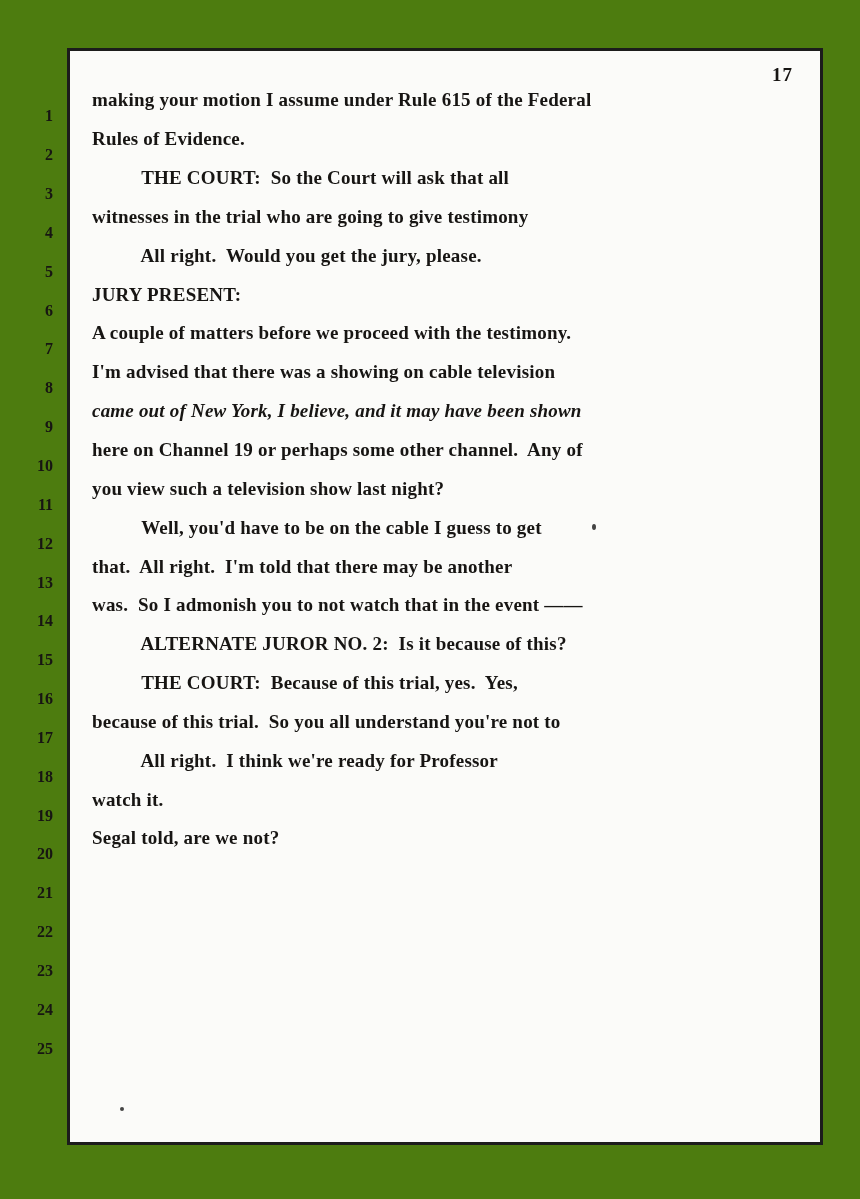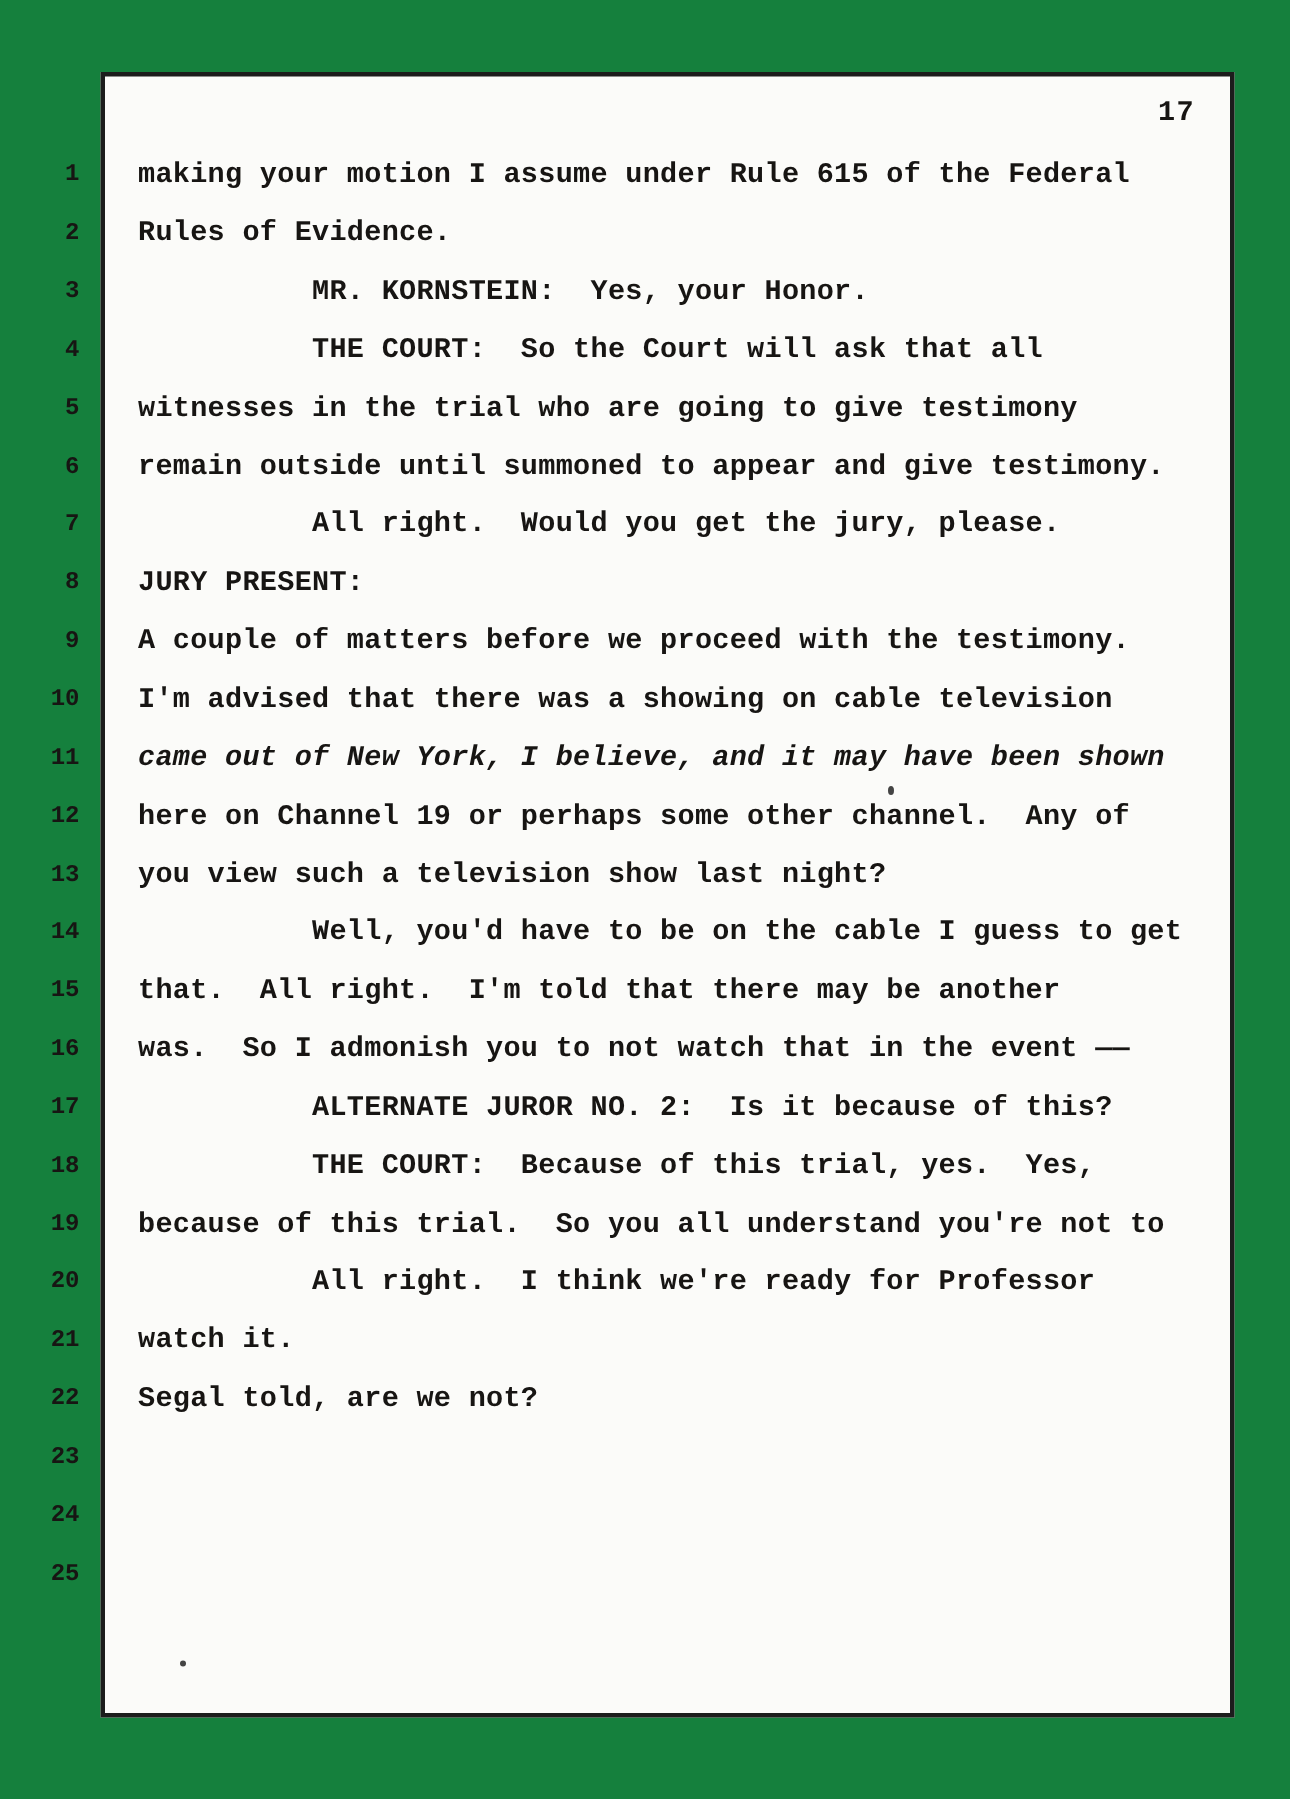--- a/index.html
+++ b/index.html
@@ -4,23 +4,23 @@
 <style>
   html, body {
     margin: 0;
     padding: 0;
     background: #f6f6f4;
   }
   .canvas {
     position: relative;
     width: 860px;
     height: 1199px;
-    background: #15803d;
+    background: #4d7c0f;
     overflow: hidden;
-    font-family: Liberation Mono, monospace;
+    font-family: Liberation Serif, serif;
     color: #171513;
   }
   .sheet-border {
     position: absolute;
     left: 67px;
     top: 48px;
     width: 756px;
     height: 1097px;
     box-sizing: border-box;
     border: 3px solid #1c1c1c;
@@ -45,21 +45,21 @@
     display: flex;
     align-items: center;
     justify-content: flex-end;
     padding-right: 4px;
     font-size: 16px;
     font-weight: bold;
   }
   .lines {
     position: absolute;
     left: 92px;
-    top: 97px;
+    top: 81px;
     right: 10px;
   }
   .text-row {
     height: 38.85px;
     display: flex;
     align-items: center;
     font-size: 19px;
     font-weight: bold;
     letter-spacing: 0.2px;
     white-space: pre;
@@ -104,24 +104,22 @@
       <div class="num-row">20</div>
       <div class="num-row">21</div>
       <div class="num-row">22</div>
       <div class="num-row">23</div>
       <div class="num-row">24</div>
       <div class="num-row">25</div>
     </div>
   <div class="lines" id="linesCol">
       <div class="text-row">making your motion I assume under Rule 615 of the Federal</div>
       <div class="text-row">Rules of Evidence.</div>
-      <div class="text-row">          MR. KORNSTEIN:  Yes, your Honor.</div>
       <div class="text-row">          THE COURT:  So the Court will ask that all</div>
       <div class="text-row">witnesses in the trial who are going to give testimony</div>
-      <div class="text-row">remain outside until summoned to appear and give testimony.</div>
       <div class="text-row">          All right.  Would you get the jury, please.</div>
       <div class="text-row">JURY PRESENT:</div>
       <div class="text-row">A couple of matters before we proceed with the testimony.</div>
       <div class="text-row">I'm advised that there was a showing on cable television</div>
       <div class="text-row italic">came out of New York, I believe, and it may have been shown</div>
       <div class="text-row">here on Channel 19 or perhaps some other channel.  Any of</div>
       <div class="text-row">you view such a television show last night?</div>
       <div class="text-row">          Well, you'd have to be on the cable I guess to get</div>
       <div class="text-row">that.  All right.  I'm told that there may be another</div>
       <div class="text-row">was.  So I admonish you to not watch that in the event ——</div>

